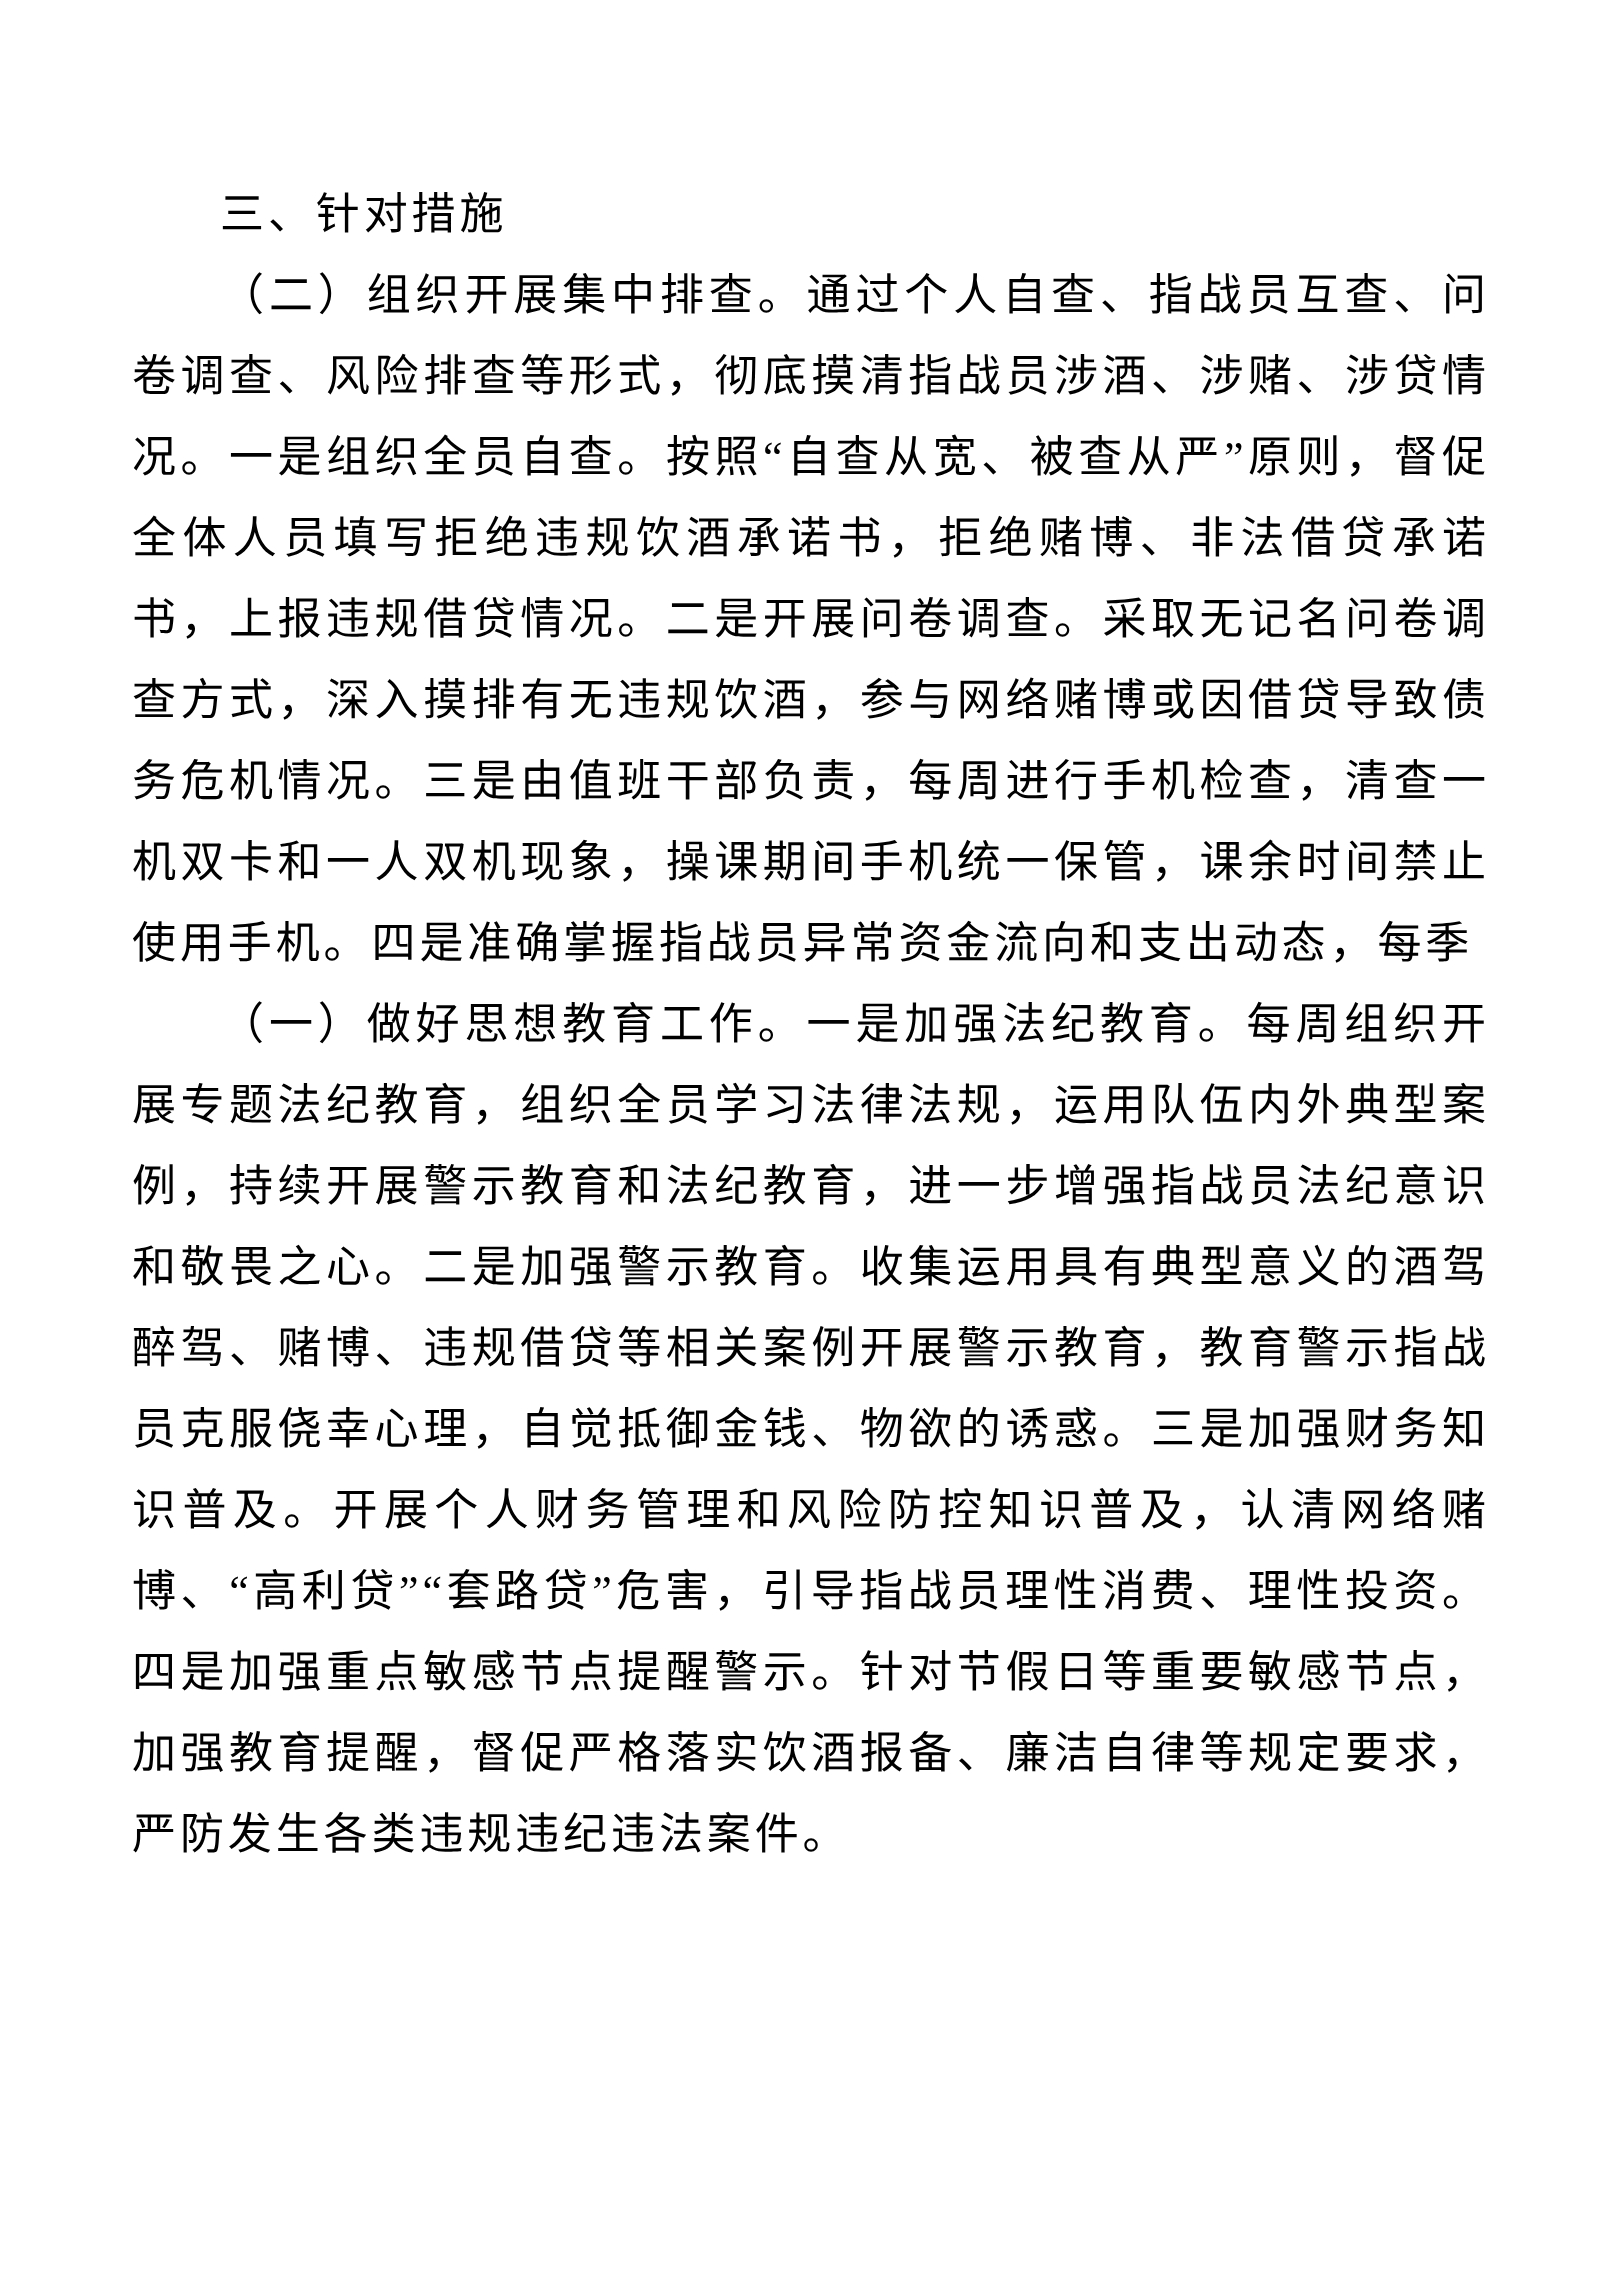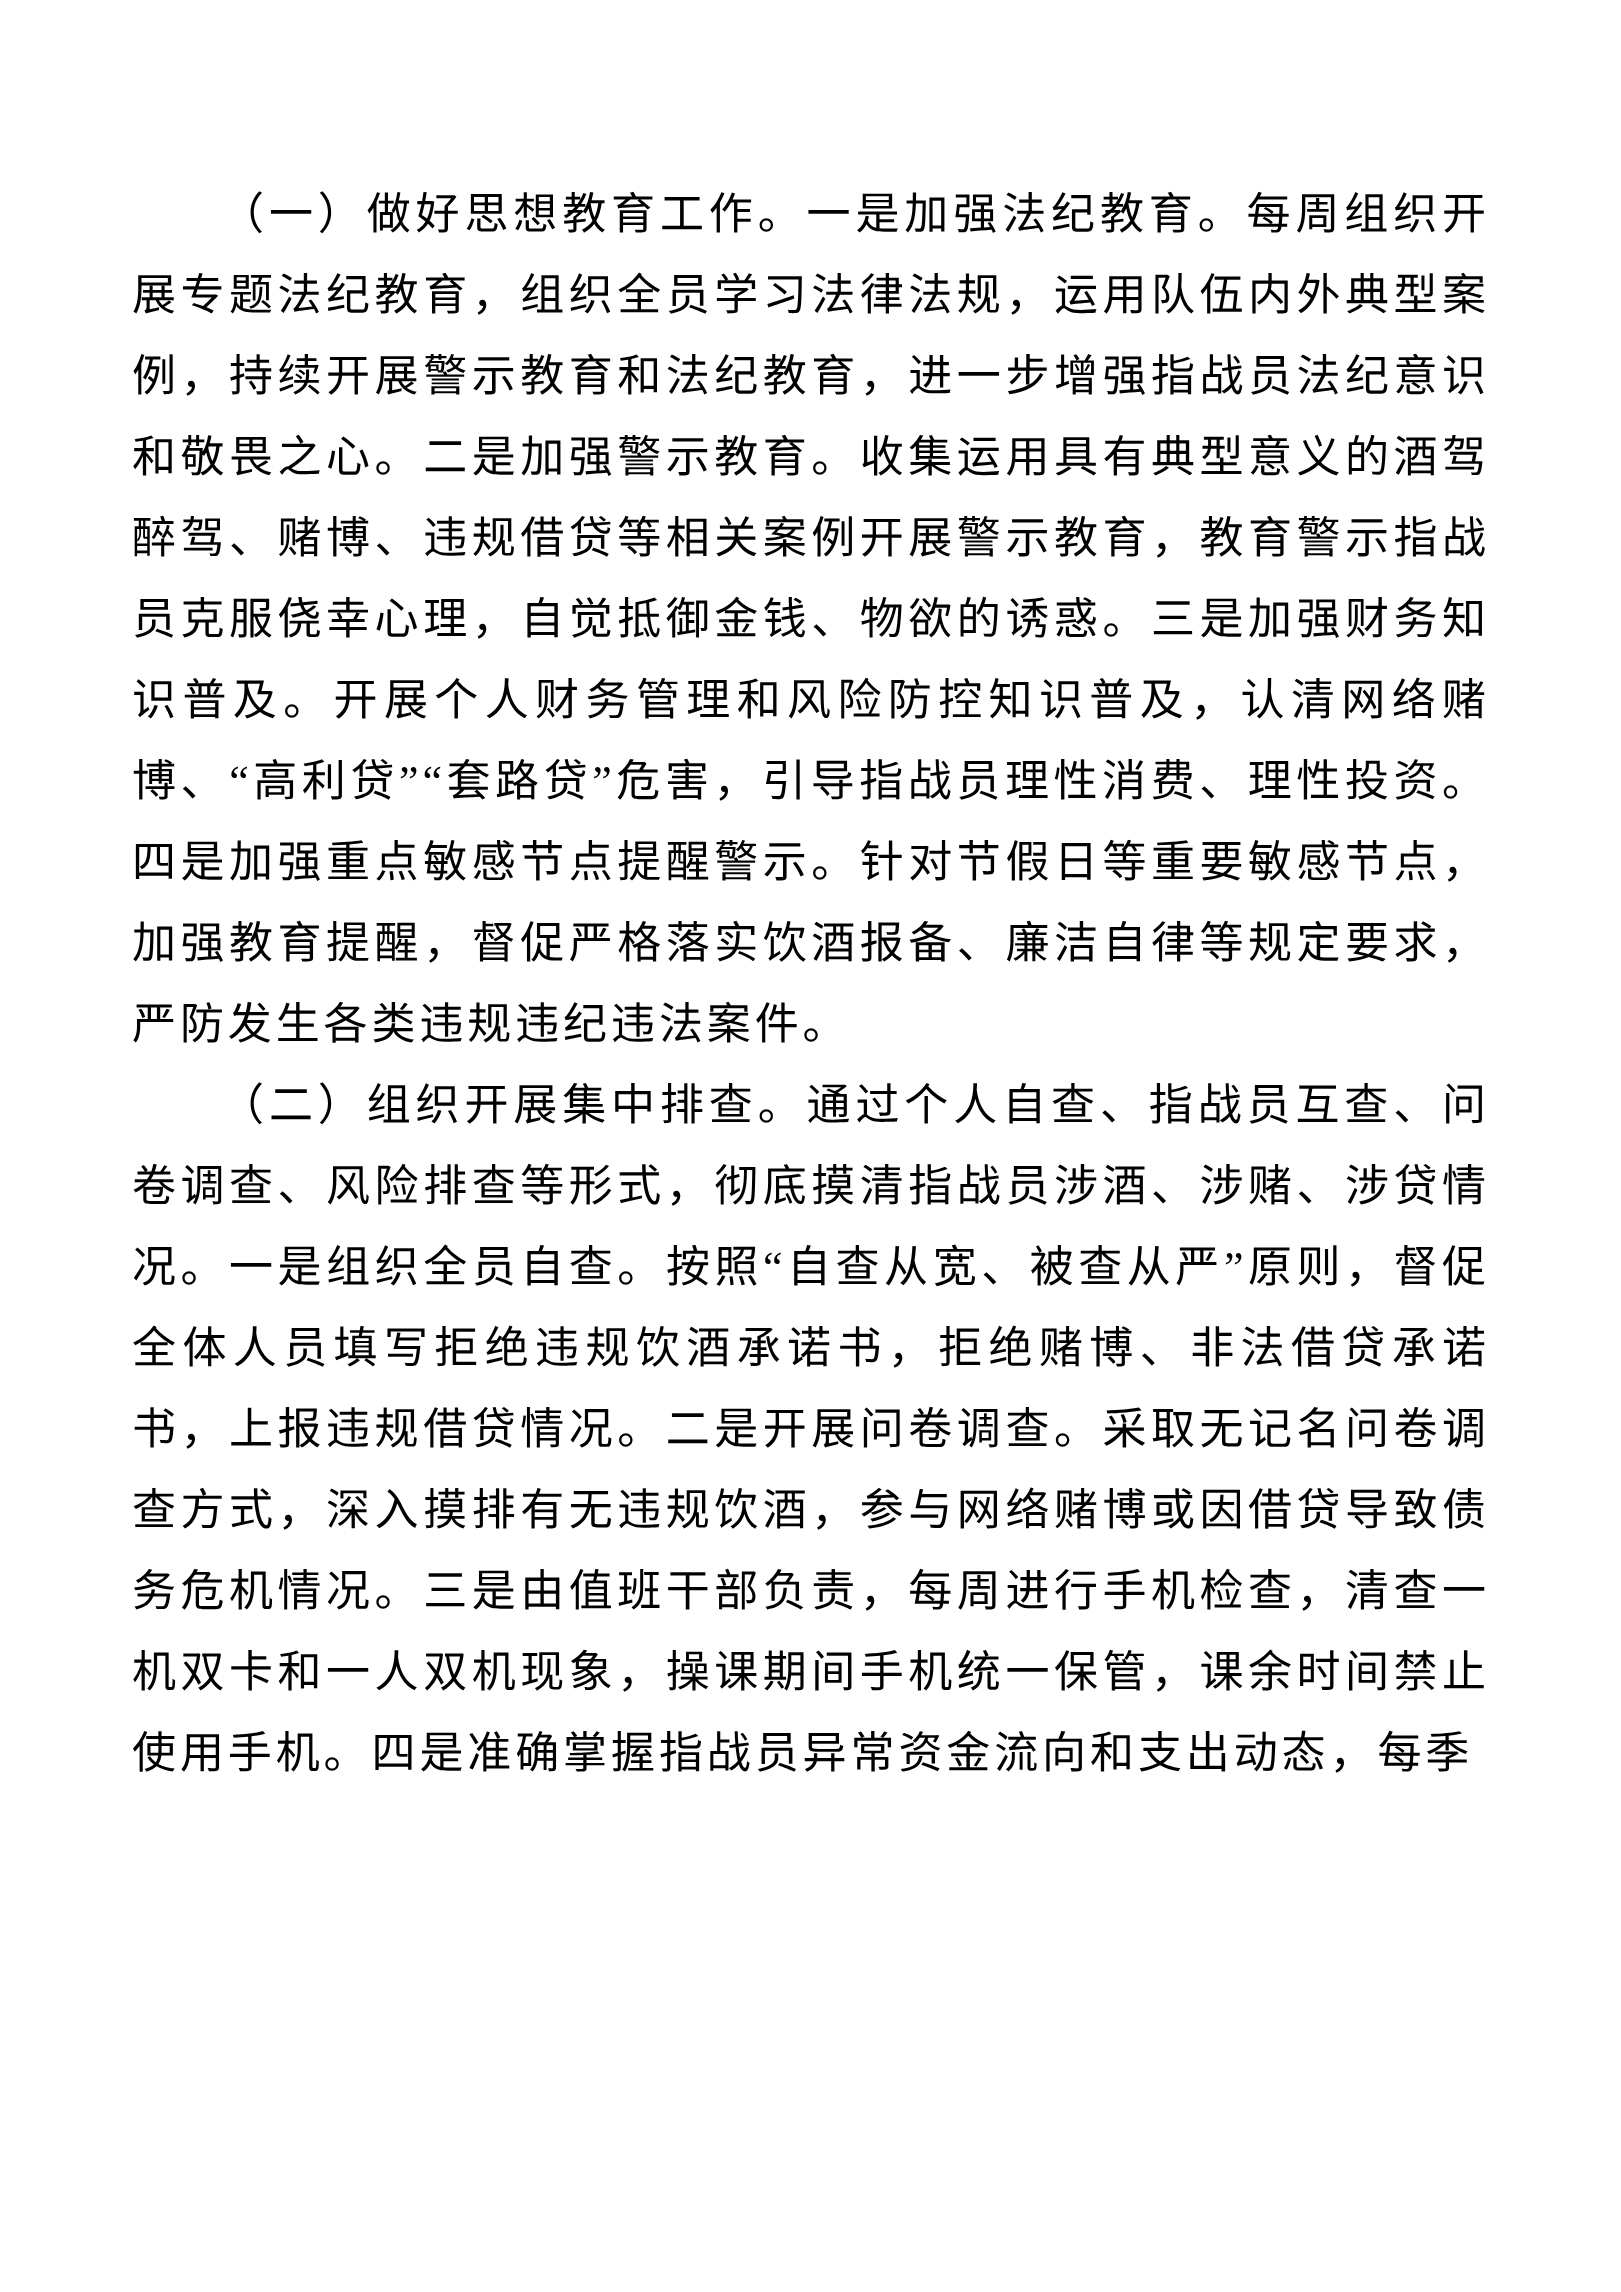--- a/index.html
+++ b/index.html
@@ -34,16 +34,17 @@
     margin: 0;
     text-indent: 2em;
     word-break: break-all;
     overflow-wrap: anywhere;
   }
 </style>
 </head>
 <body>
 
 <div class="page">
+  <h2 class="doc-heading">三、针对措施</h2>
+  <p class="doc-paragraph">（二）组织开展集中排查。通过个人自查、指战员互查、问卷调查、风险排查等形式，彻底摸清指战员涉酒、涉赌、涉贷情况。一是组织全员自查。按照“自查从宽、被查从严”原则，督促全体人员填写拒绝违规饮酒承诺书，拒绝赌博、非法借贷承诺书，上报违规借贷情况。二是开展问卷调查。采取无记名问卷调查方式，深入摸排有无违规饮酒，参与网络赌博或因借贷导致债务危机情况。三是由值班干部负责，每周进行手机检查，清查一机双卡和一人双机现象，操课期间手机统一保管，课余时间禁止使用手机。四是准确掌握指战员异常资金流向和支出动态，每季</p>
   <p class="doc-paragraph">（一）做好思想教育工作。一是加强法纪教育。每周组织开展专题法纪教育，组织全员学习法律法规，运用队伍内外典型案例，持续开展警示教育和法纪教育，进一步增强指战员法纪意识和敬畏之心。二是加强警示教育。收集运用具有典型意义的酒驾醉驾、赌博、违规借贷等相关案例开展警示教育，教育警示指战员克服侥幸心理，自觉抵御金钱、物欲的诱惑。三是加强财务知识普及。开展个人财务管理和风险防控知识普及，认清网络赌博、“高利贷”“套路贷”危害，引导指战员理性消费、理性投资。四是加强重点敏感节点提醒警示。针对节假日等重要敏感节点，加强教育提醒，督促严格落实饮酒报备、廉洁自律等规定要求，严防发生各类违规违纪违法案件。</p>
-  <p class="doc-paragraph">（二）组织开展集中排查。通过个人自查、指战员互查、问卷调查、风险排查等形式，彻底摸清指战员涉酒、涉赌、涉贷情况。一是组织全员自查。按照“自查从宽、被查从严”原则，督促全体人员填写拒绝违规饮酒承诺书，拒绝赌博、非法借贷承诺书，上报违规借贷情况。二是开展问卷调查。采取无记名问卷调查方式，深入摸排有无违规饮酒，参与网络赌博或因借贷导致债务危机情况。三是由值班干部负责，每周进行手机检查，清查一机双卡和一人双机现象，操课期间手机统一保管，课余时间禁止使用手机。四是准确掌握指战员异常资金流向和支出动态，每季</p>
 </div>
 
 
 </body></html>

